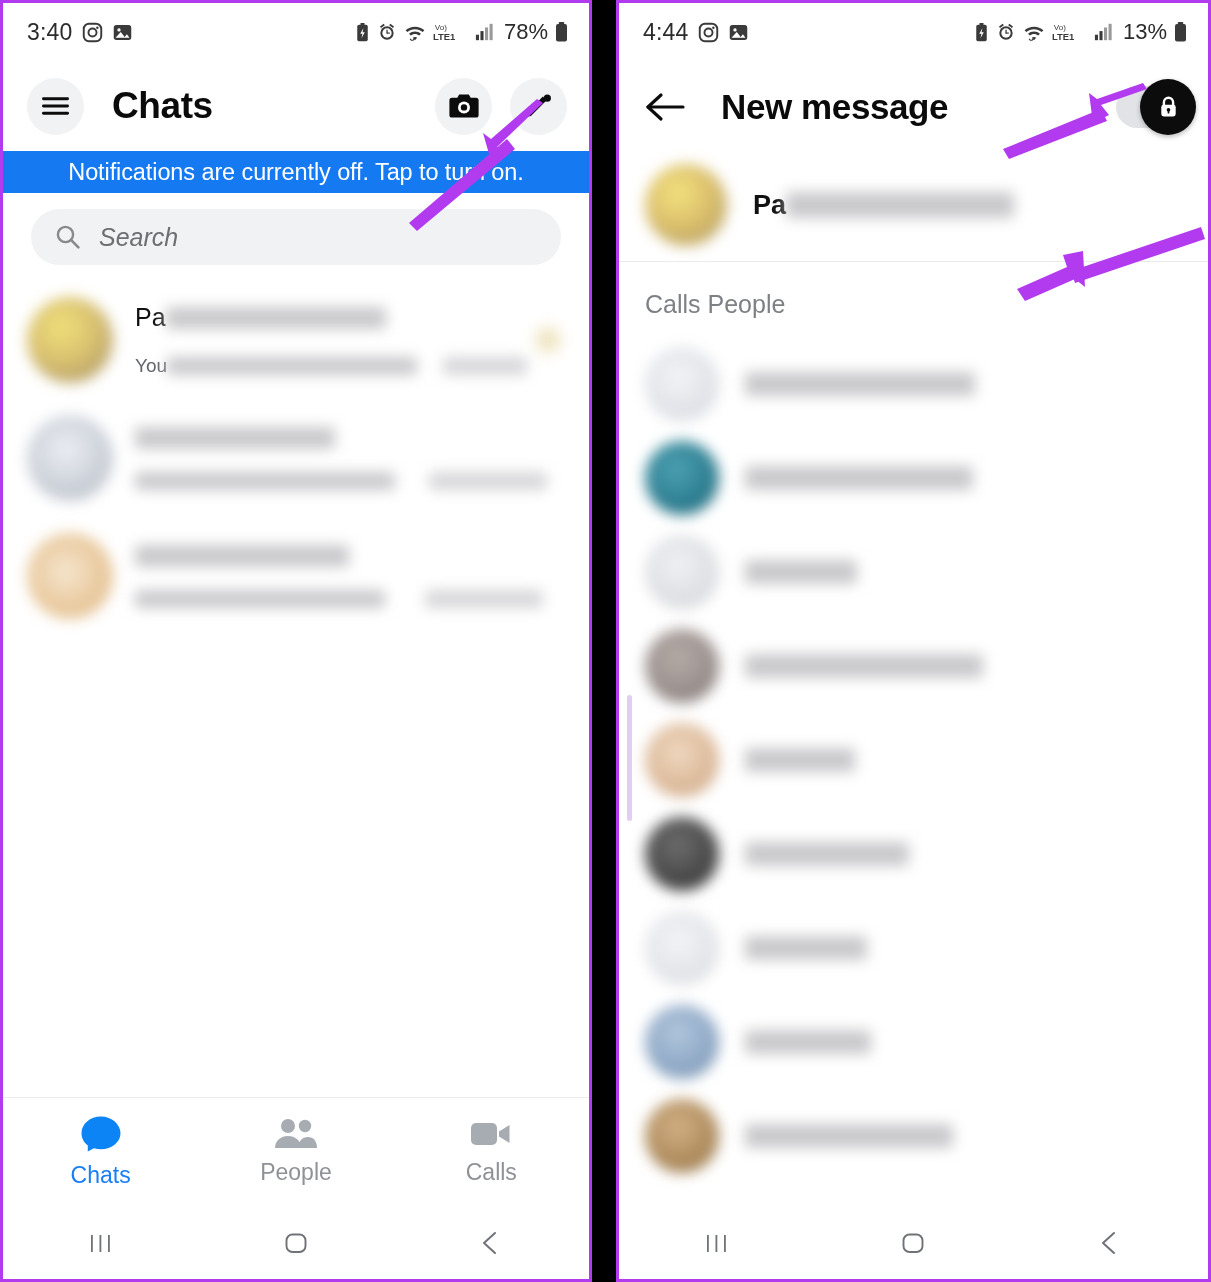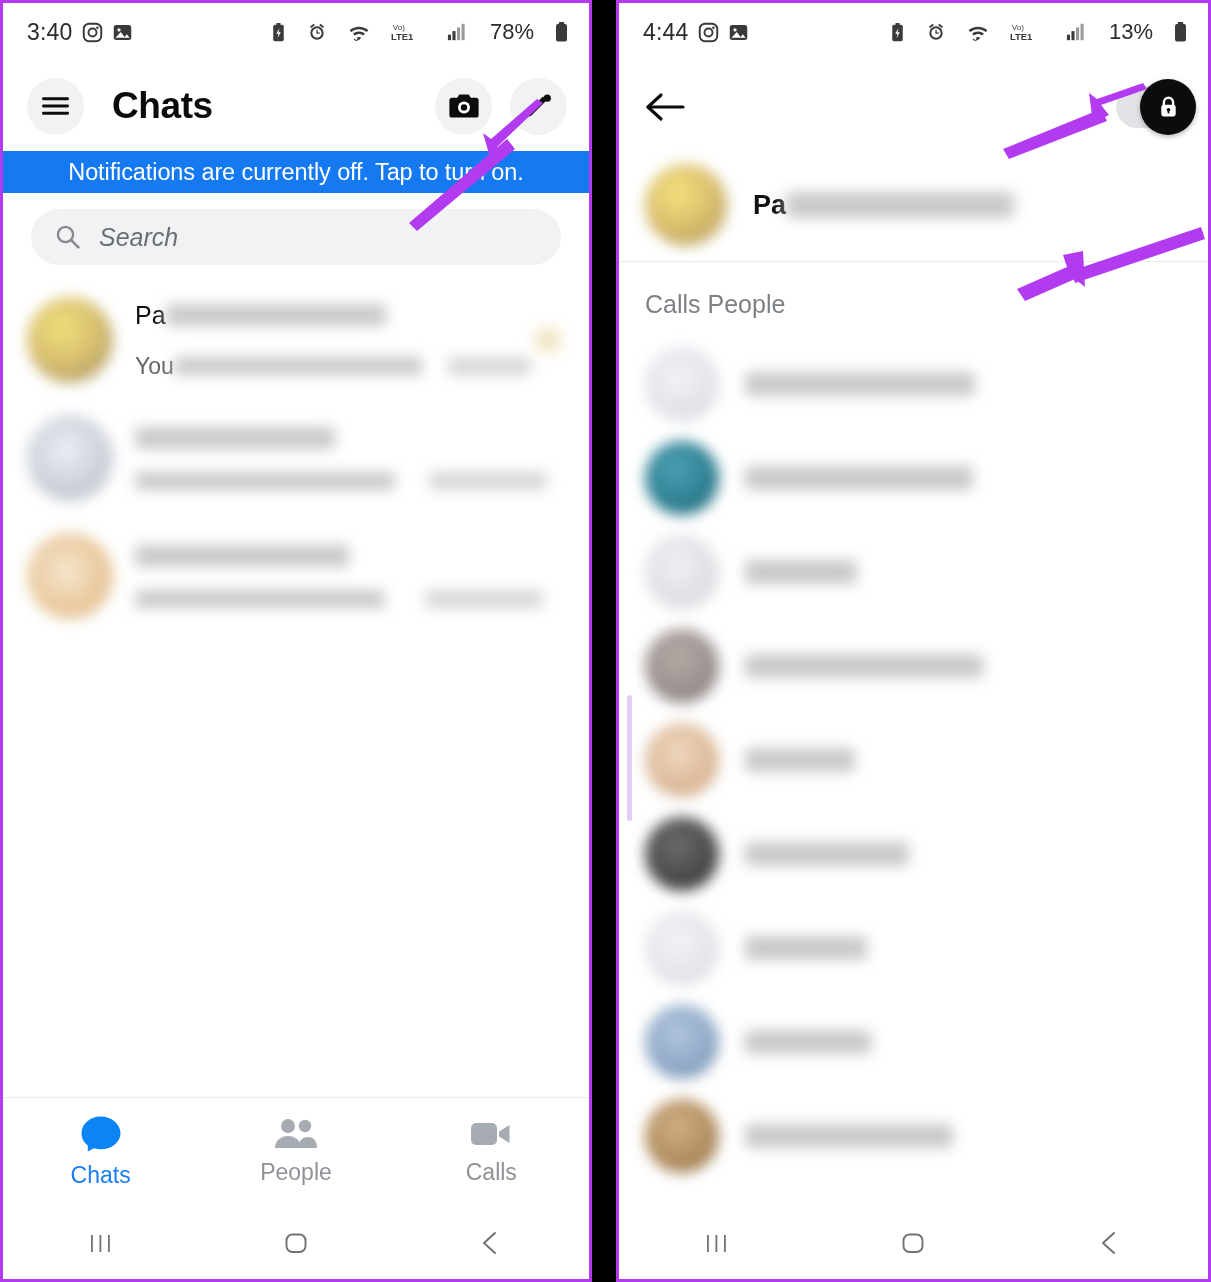--- a/index.html
+++ b/index.html
@@ -44,21 +44,21 @@
     box-sizing: border-box;
     background: #ffffff;
   }
   .sb-left { display: flex; align-items: center; gap: 9px; }
   .sb-time {
     font-size: 23px;
     color: #2b2b2b;
     font-family: "Liberation Sans", sans-serif;
     letter-spacing: .2px;
   }
-  .sb-right { display: flex; align-items: center; gap: 20px; }
+  .sb-right { display: flex; align-items: center; gap: 6px; }
   .sb-pct {
     font-size: 22px;
     color: #2b2b2b;
     margin-left: 3px;
   }
   .ico { display: inline-block; line-height: 0; }
 
   
   .app-header {
     height: 90px;
@@ -140,21 +140,21 @@
   }
   .chat-name {
     font-size: 25px;
     color: #111;
     display: flex;
     align-items: center;
     gap: 0px;
     white-space: nowrap;
   }
   .chat-snippet {
-    font-size: 23px;
+    font-size: 19px;
     color: #62656a;
     margin-top: 23px;
     display: flex;
     align-items: center;
     white-space: nowrap;
   }
   
   .redact {
     display: inline-block;
     background: #c9c9cc;
@@ -632,20 +632,21 @@
 
     <div class="nm-header">
       <div style="display:flex;align-items:center;">
         <span class="ico">
           <svg width="42" height="30" viewBox="0 0 42 30">
               <line x1="3" y1="15" x2="38" y2="15" stroke="#0c0c0c" stroke-width="3.2" stroke-linecap="round"></line>
               <polyline points="16,3 3,15 16,27" fill="none" stroke="#0c0c0c" stroke-width="3.2" stroke-linecap="round" stroke-linejoin="round"></polyline>
             </svg>
         </span>
       </div>
+      <div class="nm-title">New message</div>
       <div class="header-spacer"></div>
       <div class="lock-toggle">
         <div class="lock-knob">
           <span class="ico">
             <svg width="21" height="24" viewBox="0 0 22 26">
                 <path d="M6 11V8a5 5 0 0110 0v3" fill="none" stroke="#fff" stroke-width="2.6"></path>
                 <rect x="3.2" y="10.6" width="15.6" height="12.6" rx="2.6" fill="#fff"></rect>
                 <circle cx="11" cy="16" r="2" fill="#0c0c0c"></circle>
                 <rect x="10.1" y="16" width="1.8" height="4" fill="#0c0c0c"></rect>
               </svg>

